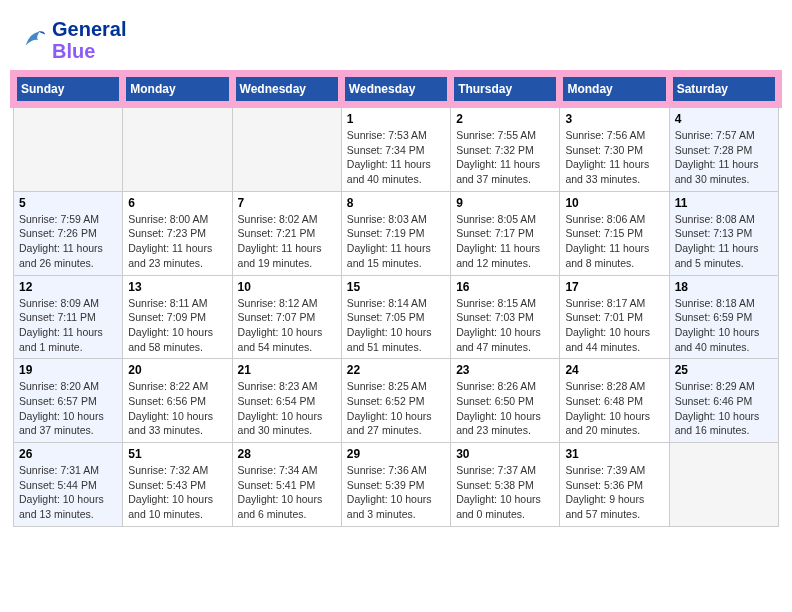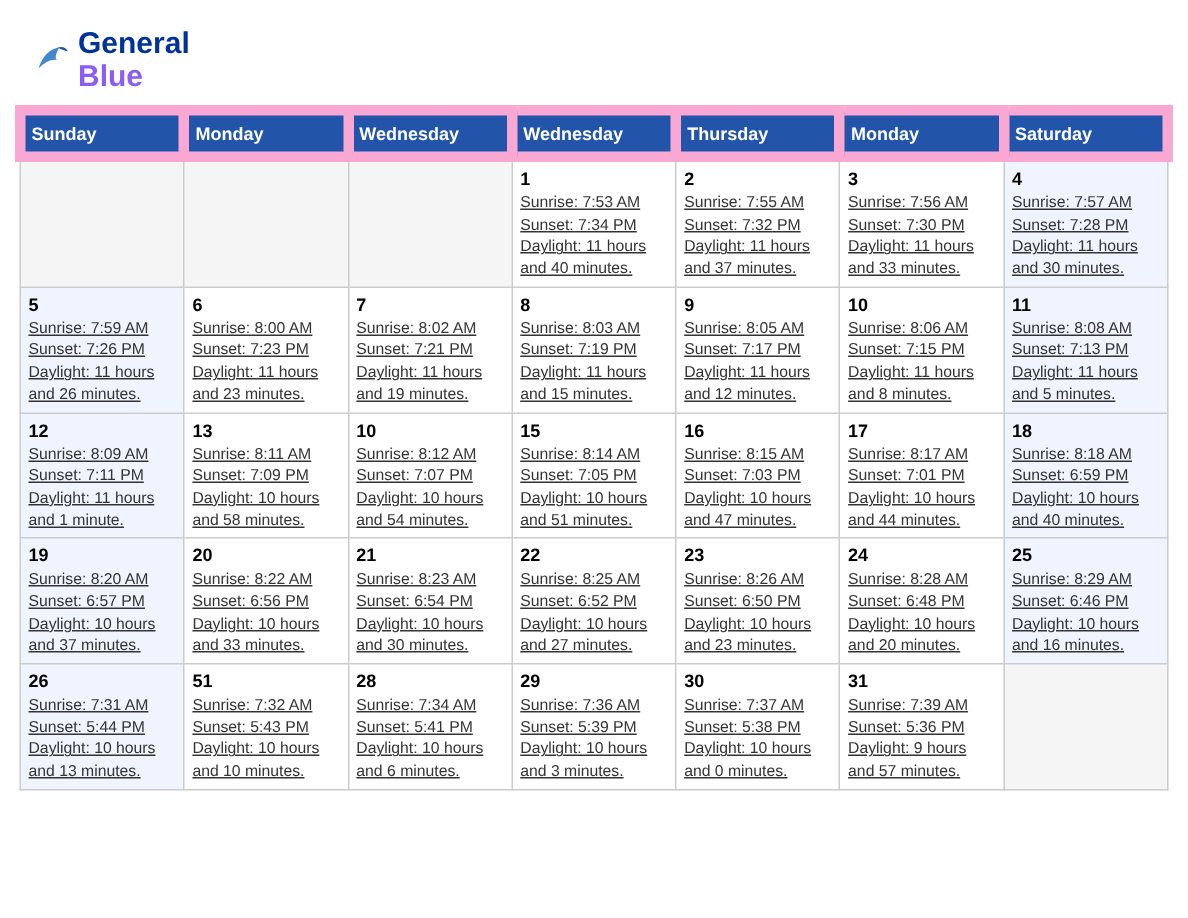--- a/index.html
+++ b/index.html
@@ -74,21 +74,20 @@
     }
     .day-number {
       font-weight: bold;
       font-size: 12px;
       margin-bottom: 2px;
     }
     .day-info {
       color: #333;
       font-size: 10.5px;
       line-height: 1.4;
-      text-decoration: underline;
     }
   </style>
 </head>
 <body>
 
 <div class="header">
   <div class="logo">
     <svg class="logo-bird" viewBox="0 0 40 40">
       <path d="M8 28 Q14 10 28 8 Q22 18 26 20 Q18 18 8 28Z" fill="#4488cc"></path>
       <path d="M26 8 Q34 6 36 12 Q30 10 26 8Z" fill="#2255aa"></path>

